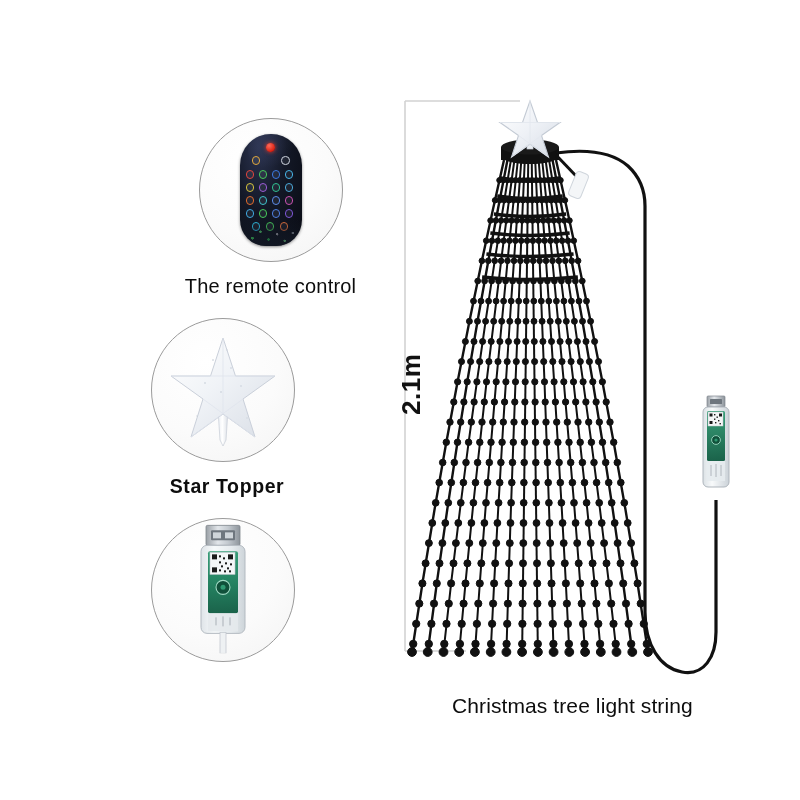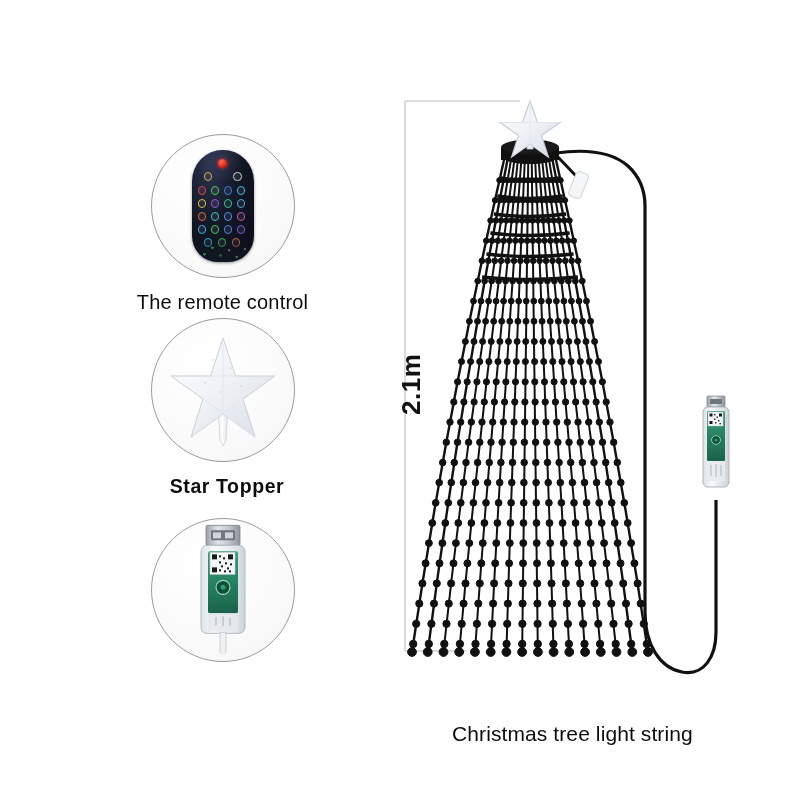--- a/index.html
+++ b/index.html
@@ -79,21 +79,21 @@
   .main-caption{
     position:absolute;
     font-size:21px;color:#0d0d0d;white-space:nowrap;letter-spacing:.1px;
   }
 </style>
 </head>
 <body>
 
 <div id="root">
 
-  <div class="feature" style="top:134px;">
+  <div class="feature" style="top:118px;margin-left:48px;">
     <div class="circle">
       <div class="remote-wrap">
         <div class="remote-body">
 
           <div class="rbtn pw" style="left:26.5px;top:9px;"></div>
 
           <div class="rbtn sm" style="left:12px;top:22px;border-color:#e0a83c;"></div>
           <div class="rbtn sm" style="left:41.5px;top:22px;border-color:#cfd4de;"></div>
 
           <div class="rbtn sm" style="left:6px;top:36px;border-color:#e0443c;"></div>
@@ -720,15 +720,15 @@
       </g>
       <circle cx="716" cy="440" r="4.4" fill="#10503a" stroke="#9fd9c3" stroke-width=".9"></circle>
       <circle cx="716" cy="440" r="1.6" fill="#2f9a72"></circle>
       <rect x="707" y="461" width="18" height="20" fill="#e6ebee" opacity=".9"></rect>
       <path d="M711 465 L711 476 M716 464 L716 477 M721 465 L721 476" stroke="#a9b0b7" stroke-width=".9"></path>
     </g>
   </svg>
 
   <div class="dim-label" style="left:396px;top:415px;">2.1m</div>
 
-  <div class="main-caption" style="left:452px;top:722px;">Christmas tree light string</div>
+  <div class="main-caption" style="left:452px;top:694px;">Christmas tree light string</div>
 
 </div>
 
 </body></html>

